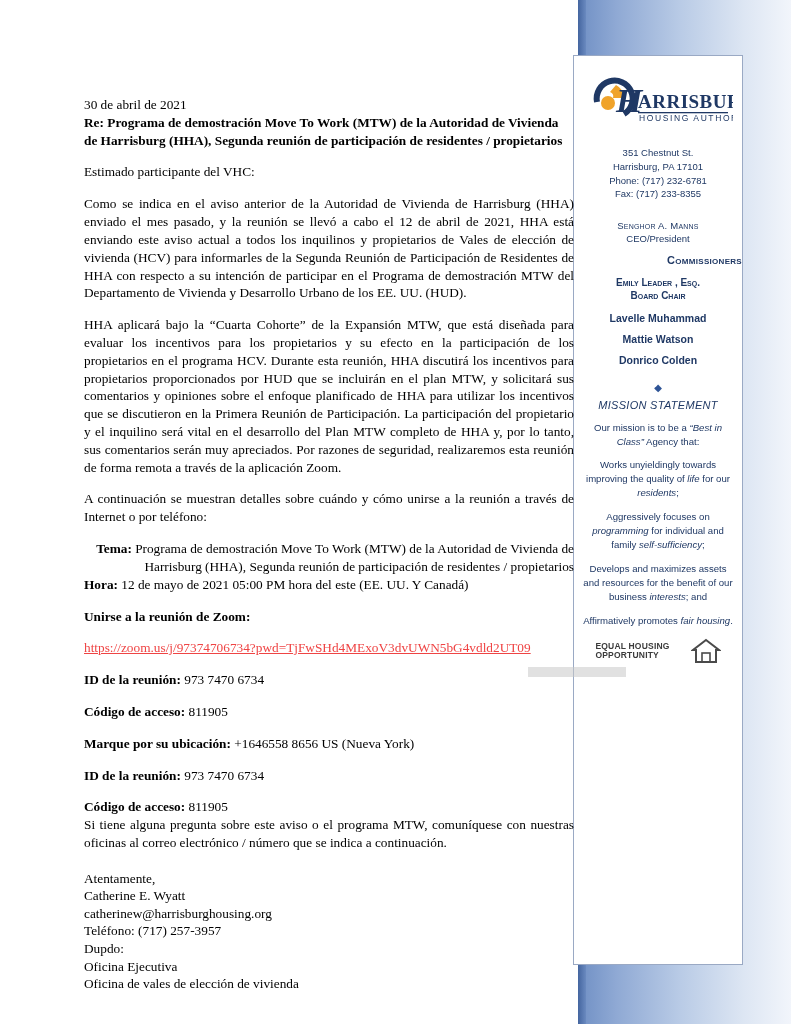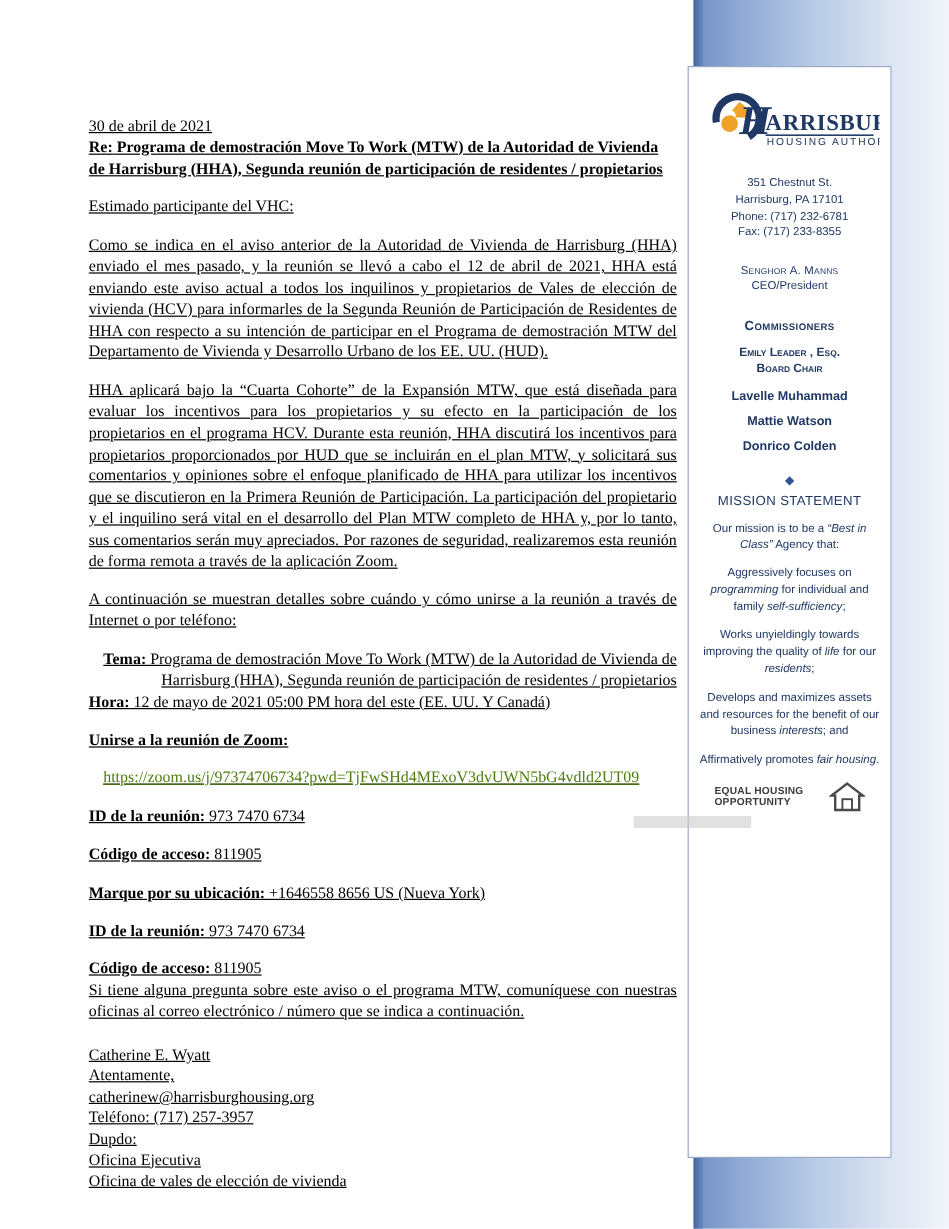--- a/index.html
+++ b/index.html
@@ -69,25 +69,26 @@
     font-size: 9.5px;
     line-height: 1.4;
     color: #1f3864;
   }
   .smallcaps {
     font-variant: small-caps;
     letter-spacing: .2px;
   }
 
   .commissioners-title {
-    margin-top: 20px;
+    margin-top: 8px;
     font-size: 11px;
     font-weight: bold;
     letter-spacing: .3px;
     font-variant: small-caps;
+    text-align: right;
   }
   .chair {
     margin-top: 10px;
     font-size: 10px;
     font-weight: bold;
     line-height: 1.35;
     font-variant: small-caps;
   }
   .commissioner {
     margin-top: 9px;
@@ -100,20 +101,21 @@
     font-size: 10px;
     margin: 14px 0 6px 0;
   }
   .diamond.top { margin-top: 16px; }
 
   .mission-title {
     margin-top: 4px;
     font-size: 11px;
     letter-spacing: .3px;
     color: #1f3864;
+    font-style: italic;
   }
   .mission-body {
     margin: 10px 8px 0 8px;
     font-size: 9.6px;
     line-height: 1.45;
     color: #1f3864;
   }
   .mission-body p { margin: 0 0 10px 0; }
   .mission-body em { font-style: italic; }
 
@@ -140,37 +142,35 @@
     width: 98px;
     height: 10px;
     background: #c9c9c9;
     opacity: .55;
   }
 
   
   #letter {
     position: absolute;
     top: 96px;
-    left: 74px;
+    left: 84px;
     width: 490px;
     font-size: 13.3px;
     line-height: 1.34;
     color: #000000;
     text-align: justify;
-    text-decoration: underline;
   }
   #letter p { margin: 0 0 14px 0; }
   .b { font-weight: bold; }
   .nojust { text-align: left; }
   .tight { margin-bottom: 0 !important; }
   .link {
-    color: #4d7c0f;
+    color: #ef4444;
     text-decoration: underline;
     word-break: break-all;
-    margin-left: 12px;
   }
   .sig-block {
     margin-top: 18px;
     line-height: 1.32;
     text-align: left;
   }
   .detail-line { margin: 0; text-align: left; }
 </style>
 </head>
 <body>
@@ -219,24 +219,24 @@
 
   <div class="diamond top">◆</div>
 
   <div class="mission-title">MISSION STATEMENT</div>
 
   <div class="mission-body">
     <p>
       <span>Our mission is to be a </span><em>“Best in Class”</em><span> Agency that:</span>
     </p>
     <p>
+      <span>Works unyieldingly towards improving the quality of </span><em>life</em><span> for our </span><em>residents</em><span>;</span>
+    </p>
+    <p>
       <span>Aggressively focuses on </span><em>programming</em><span> for individual and family </span><em>self-sufficiency</em><span>;</span>
-    </p>
-    <p>
-      <span>Works unyieldingly towards improving the quality of </span><em>life</em><span> for our </span><em>residents</em><span>;</span>
     </p>
     <p>
       <span>Develops and maximizes assets and resources for the benefit of our business </span><em>interests</em><span>; and</span>
     </p>
     <p>
       <span>Affirmatively promotes </span><em>fair housing</em><span>.</span>
     </p>
   </div>
 
   <div class="eho">
@@ -299,21 +299,21 @@
     <span class="b">ID de la reunión:</span><span> 973 7470 6734</span>
   </p>
 
   <p class="detail-line" style="margin-bottom:0;">
     <span class="b">Código de acceso:</span><span> 811905</span>
   </p>
 
   <p style="margin-top:0;">Si tiene alguna pregunta sobre este aviso o el programa MTW, comuníquese con nuestras oficinas al correo electrónico / número que se indica a continuación.</p>
 
   <div class="sig-block">
+    <div>Atentamente,</div>
     <div>Catherine E. Wyatt</div>
-    <div>Atentamente,</div>
     <div>catherinew@harrisburghousing.org</div>
     <div>Teléfono: (717) 257-3957</div>
     <div>Dupdo:</div>
     <div>Oficina Ejecutiva</div>
     <div>Oficina de vales de elección de vivienda</div>
   </div>
 </div>
 
 </body></html>

